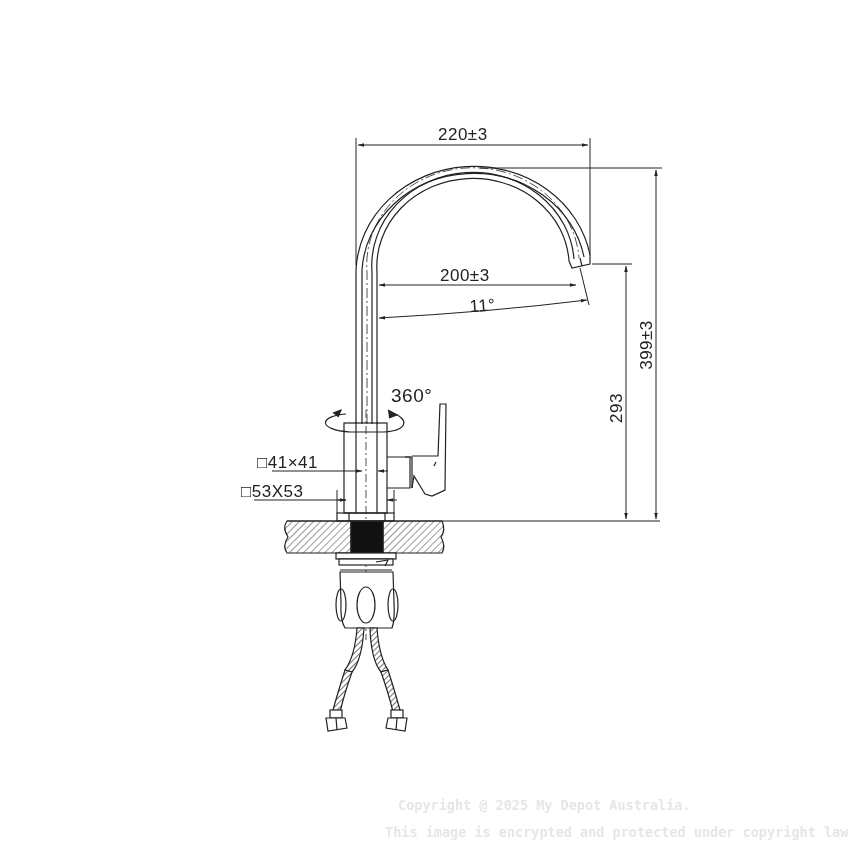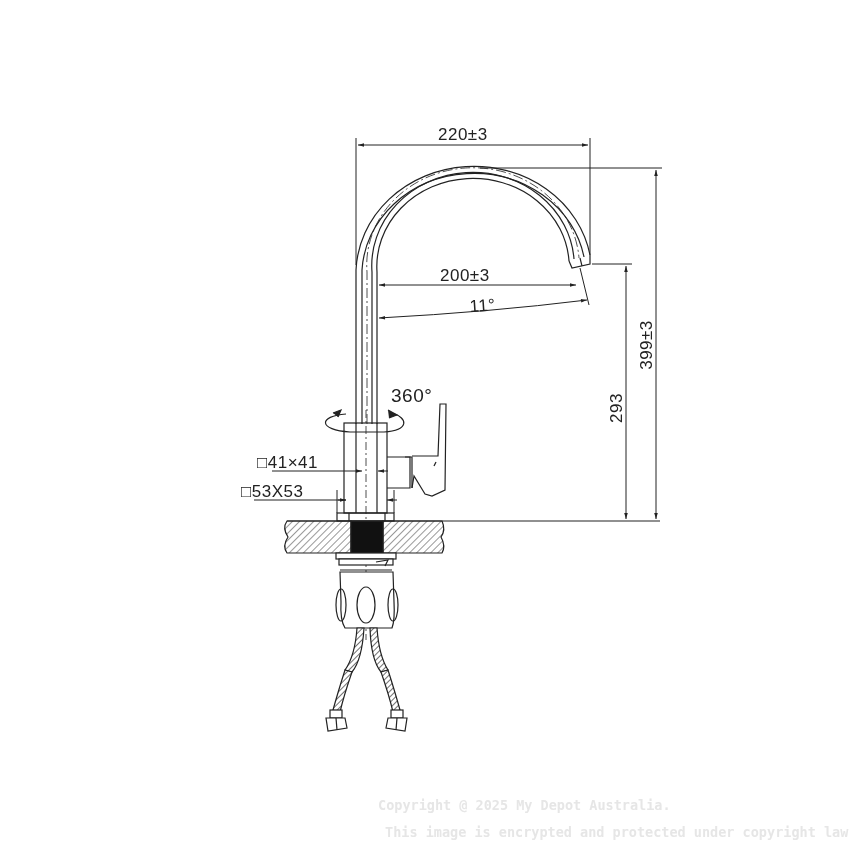--- a/index.html
+++ b/index.html
@@ -129,14 +129,14 @@
   <text class="dimtext" x="438" y="140">220±3</text>
   <text class="dimtext" x="440" y="281">200±3</text>
   <text class="dimtext" x="470" y="312" font-size="15" transform="rotate(-4 470 312)">11°</text>
   <text class="dimtext" x="391" y="402" style="font-size:19px">360°</text>
   <text class="dimtext" x="257" y="468">□41×41</text>
   <text class="dimtext" x="241" y="497">□53X53</text>
   <text class="dimtext" x="622" y="408" transform="rotate(-90 622 408)" text-anchor="middle">293</text>
   <text class="dimtext" x="652" y="345" transform="rotate(-90 652 345)" text-anchor="middle">399±3</text>
 </svg>
 
-<div class="watermark" style="left:378px; top:797px;">Copyright @ 2025 My Depot Australia.</div>
+<div class="watermark" style="left:398px; top:797px;">Copyright @ 2025 My Depot Australia.</div>
 <div class="watermark" style="left:385px; top:824px;">This image is encrypted and protected under copyright law.</div>
 
 </body></html>

